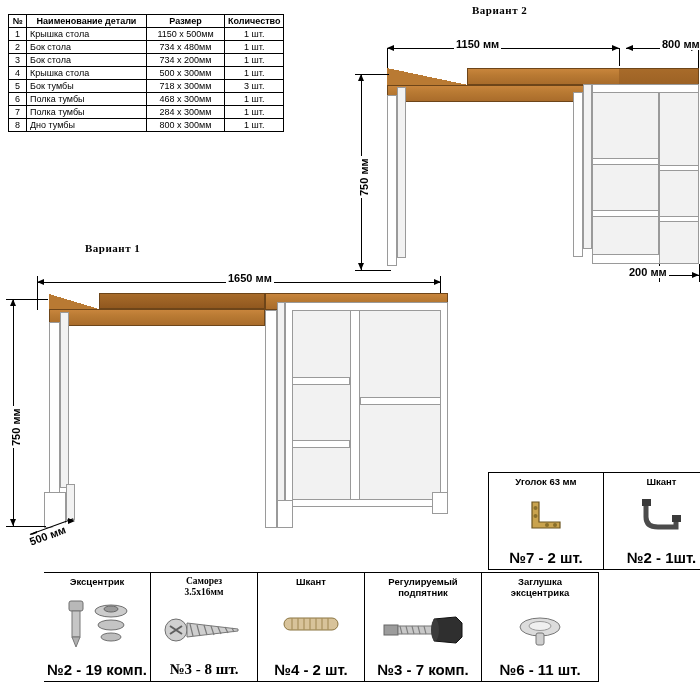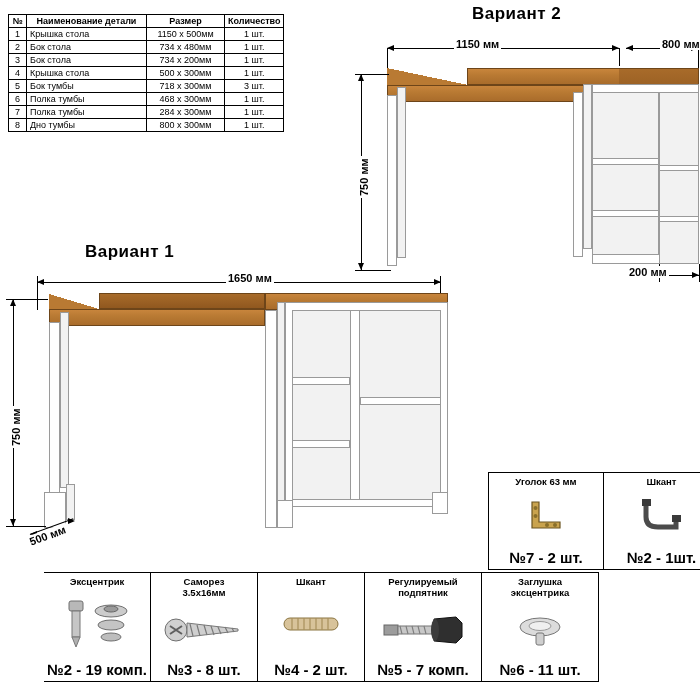--- a/index.html
+++ b/index.html
@@ -30,21 +30,21 @@
   }
   #parts-table th{font-weight:bold;text-align:center;font-size:9px;}
   #parts-table td.c{text-align:center;}
   .col-num{width:18px;}
   .col-name{width:120px;}
   .col-size{width:78px;}
   .col-qty{width:56px;}
 
   
   .variant-title{
-    font-size:17px;font-weight:bold;letter-spacing:.5px;
+    font-size:11px;font-weight:bold;letter-spacing:.5px;font-family:Liberation Serif, serif;
   }
 
   
   .wood{
     background:linear-gradient(180deg,#c8853c 0%, #b97a33 40%, #a96c2b 100%);
     border:1px solid #6d4519;
     box-sizing:border-box;
   }
   .wood-dark{
     background:linear-gradient(180deg,#a86b2a 0%, #90581f 100%);
@@ -295,21 +295,21 @@
         <path d="M17 42 l4 10 l4 -10 z" fill="#b0b0b0" stroke="#777"></path>
         <ellipse cx="56" cy="16" rx="16" ry="6" fill="#cccccc" stroke="#6f6f6f"></ellipse>
         <ellipse cx="56" cy="14" rx="7" ry="3" fill="#9a9a9a" stroke="#666"></ellipse>
         <ellipse cx="56" cy="30" rx="13" ry="5" fill="#c4c4c4" stroke="#6f6f6f"></ellipse>
         <ellipse cx="56" cy="42" rx="10" ry="4" fill="#bdbdbd" stroke="#6f6f6f"></ellipse>
       </svg>
     </div>
     <div class="hw-qty">№2 - 19 комп.</div>
   </div>
 
-  <div class="hw-cell" style="width:107px;height:110px;border-left:none;">
+  <div class="hw-cell" style="width:107px;height:110px;border-left:none;font-family:Liberation Serif, serif;">
     <div class="hw-title">
       <span>Саморез</span><br>
       <span>3.5х16мм</span>
     </div>
     <div class="hw-art">
       <svg width="84" height="26" viewBox="0 0 84 26">
         <circle cx="14" cy="13" r="11" fill="#d0d0d0" stroke="#6f6f6f"></circle>
         <path d="M8 9 L20 17 M8 17 L20 9" stroke="#5f5f5f" stroke-width="2"></path>
         <path d="M25 6 L76 12 L76 14 L25 20 Z" fill="#cfcfcf" stroke="#777"></path>
         <path d="M28 7 L31 19 M35 8 L38 19 M42 8 L45 18 M49 9 L52 18 M56 10 L59 17 M63 10 L66 16 M70 11 L72 15" stroke="#7a7a7a" stroke-width="1.2"></path>
@@ -336,21 +336,21 @@
     </div>
     <div class="hw-art">
       <svg width="90" height="34" viewBox="0 0 90 34">
         <rect x="6" y="12" width="14" height="10" fill="#9c9c9c" stroke="#666"></rect>
         <rect x="20" y="13" width="34" height="8" fill="#c8c8c8" stroke="#777"></rect>
         <path d="M22 13 L24 21 M28 13 L30 21 M34 13 L36 21 M40 13 L42 21 M46 13 L48 21" stroke="#7d7d7d" stroke-width="1.1"></path>
         <path d="M56 6 L78 4 L84 10 L84 24 L78 30 L56 28 Z" fill="#2f2f2f" stroke="#111"></path>
         <ellipse cx="57" cy="17" rx="4" ry="11" fill="#3c3c3c"></ellipse>
       </svg>
     </div>
-    <div class="hw-qty">№5 - 7 комп.</div>
+    <div class="hw-qty">№3 - 7 комп.</div>
   </div>
 
   <div class="hw-cell" style="width:117px;height:110px;border-left:none;">
     <div class="hw-title">
       <span>Заглушка</span><br>
       <span>эксцентрика</span>
     </div>
     <div class="hw-art">
       <svg width="64" height="34" viewBox="0 0 64 34">
         <ellipse cx="32" cy="14" rx="20" ry="9" fill="#dcdcdc" stroke="#777"></ellipse>

